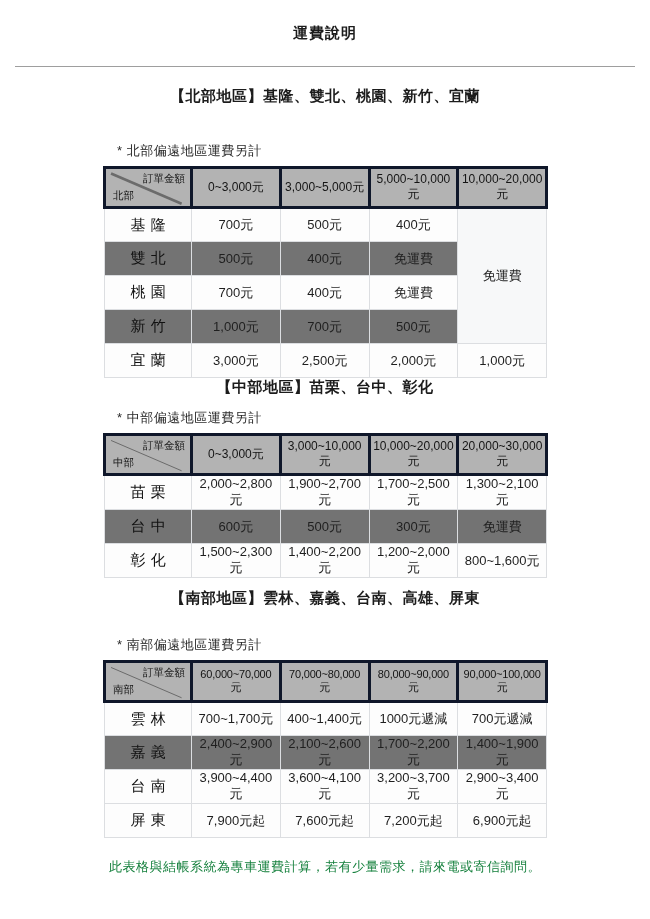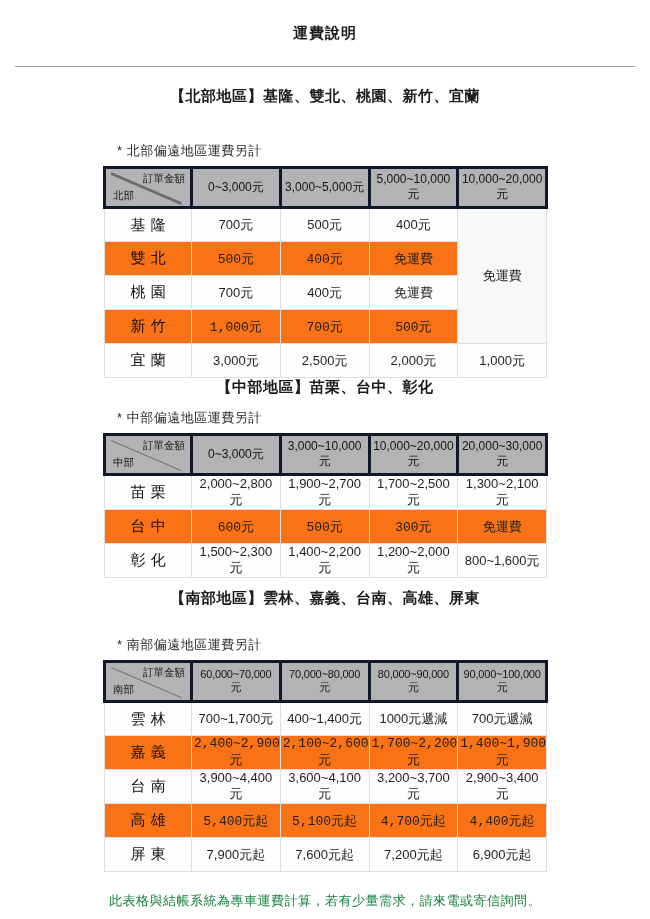--- a/index.html
+++ b/index.html
@@ -71,21 +71,21 @@
     border: 3px solid #0f172a;
   }
   .t3 th.col-head { font-size: 11px; letter-spacing: -0.2px; }
   .fee-table td {
     height: 34px;
     font-size: 13px;
     color: #1f1f1f;
     border: 1px solid #dcdee1;
     background: #fdfdfd;
   }
-  .fee-table tr.even td { background: #f97316; font-family: Liberation Mono, monospace; }
+  .fee-table tr.even td { background: #737373; }
   .fee-table td.region {
     font-size: 15px;
     letter-spacing: 0.35em;
     text-indent: 0.35em;
     color: #111;
   }
   .fee-table td.merged {
     background: #f7f8f9;
     font-size: 13px;
   }
@@ -284,27 +284,20 @@
           <td>1,700~2,200元</td>
           <td>1,400~1,900元</td>
         </tr>
         <tr class="odd">
           <td class="region">台南</td>
           <td>3,900~4,400元</td>
           <td>3,600~4,100元</td>
           <td>3,200~3,700元</td>
           <td>2,900~3,400元</td>
         </tr>
-        <tr class="even">
-          <td class="region">高雄</td>
-          <td>5,400元起</td>
-          <td>5,100元起</td>
-          <td>4,700元起</td>
-          <td>4,400元起</td>
-        </tr>
         <tr class="odd">
           <td class="region">屏東</td>
           <td>7,900元起</td>
           <td>7,600元起</td>
           <td>7,200元起</td>
           <td>6,900元起</td>
         </tr>
       </tbody>
     </table>
   </section>

